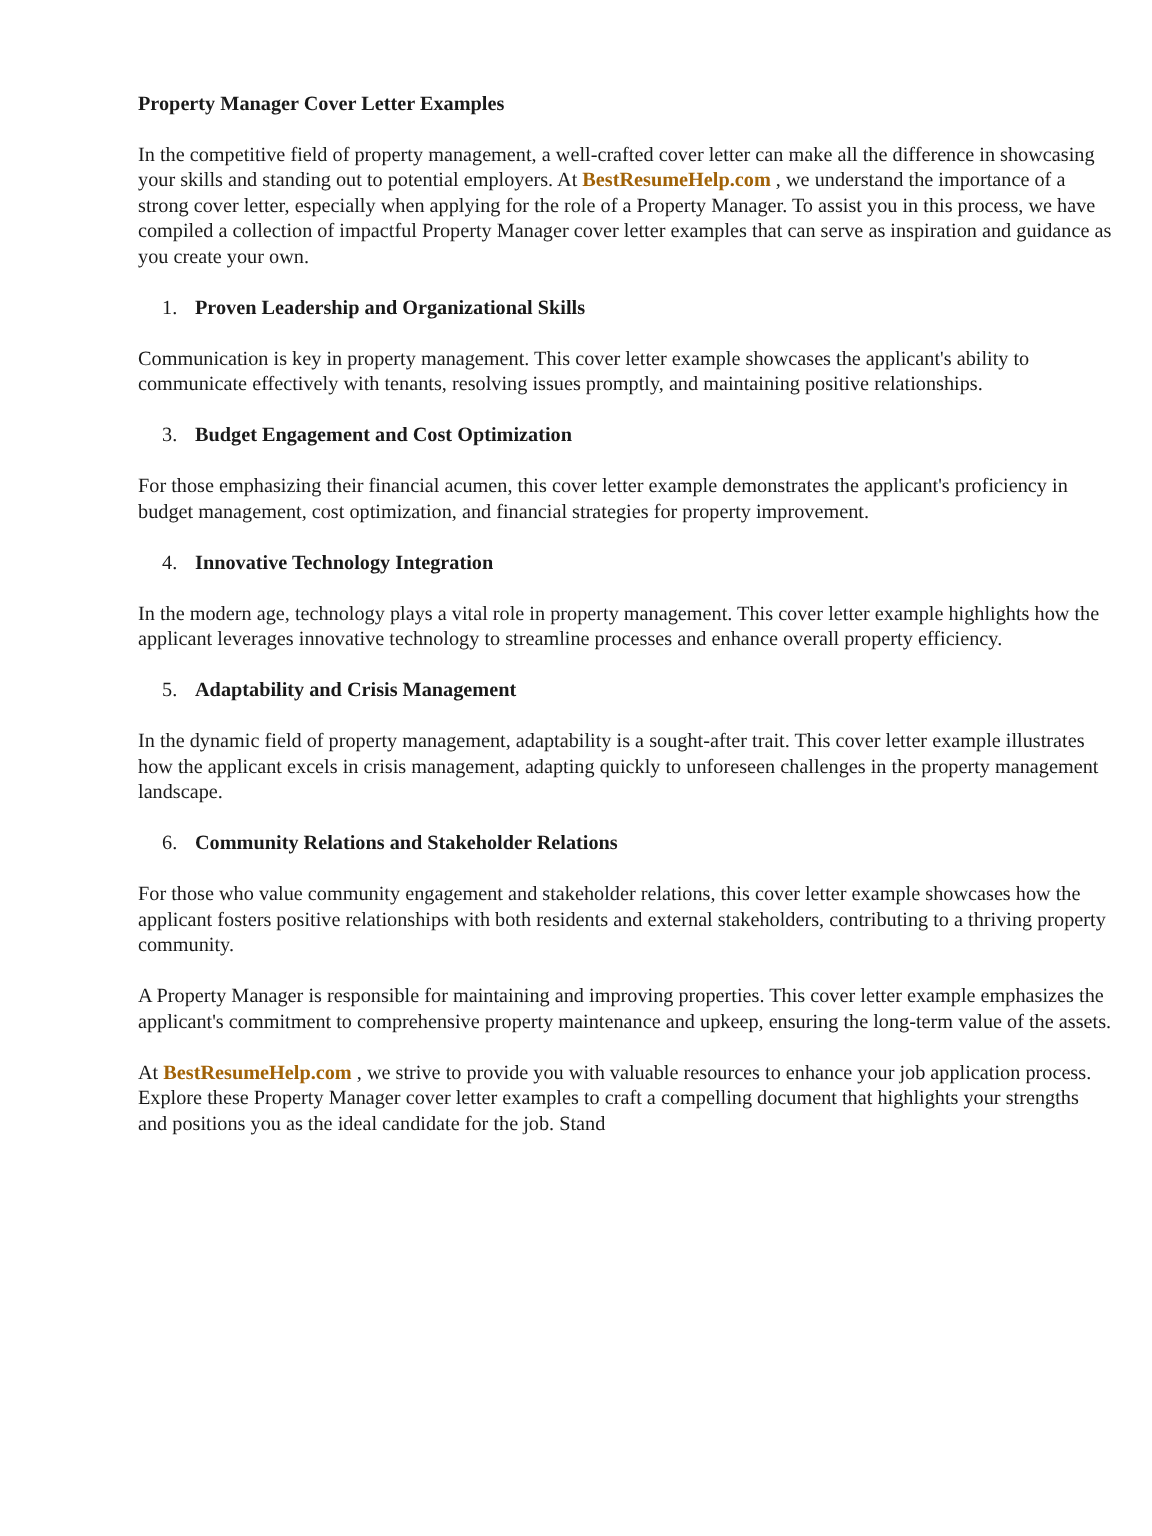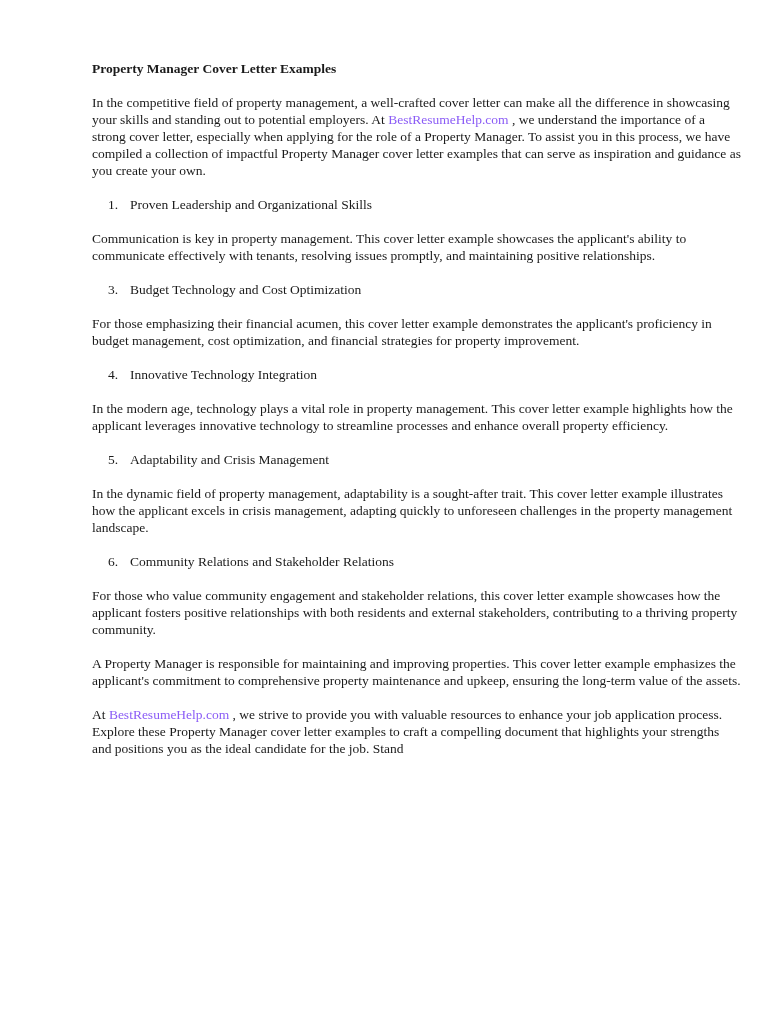--- a/index.html
+++ b/index.html
@@ -26,58 +26,58 @@
     font-size: 13.5px;
     font-weight: bold;
     margin: 0 0 17px 0;
     line-height: 17px;
   }
   p.para {
     margin: 0 0 17px 0;
     text-align: left;
   }
   .brand-link {
-    color: #8b5cf6;
-    font-weight: normal;
+    color: #a16207;
+    font-weight: bold;
     text-decoration: none;
     cursor: pointer;
   }
   .section-heading-row {
     margin: 17px 0 17px 0;
     padding-left: 16px;
     line-height: 17px;
   }
   .section-num {
     display: inline-block;
     width: 22px;
     font-weight: normal;
   }
   .section-heading {
-    font-weight: normal;
+    font-weight: bold;
   }
 </style>
 </head>
 <body>
 
 <div class="page">
 
   <h1 class="doc-title">Property Manager Cover Letter Examples</h1>
 
   <p class="para"><span>In the competitive field of property management, a well-crafted cover letter can make all the difference in showcasing your skills and standing out to potential employers. At </span><a href="#" class="brand-link">BestResumeHelp.com</a><span> , we understand the importance of a strong cover letter, especially when applying for the role of a Property Manager. To assist you in this process, we have compiled a collection of impactful Property Manager cover letter examples that can serve as inspiration and guidance as you create your own.</span></p>
 
   <div>
     <div class="section-heading-row"><span class="section-num">1.</span><span class="section-heading">Proven Leadership and Organizational Skills</span></div>
   </div>
 
   <div>
     <p class="para">Communication is key in property management. This cover letter example showcases the applicant's ability to communicate effectively with tenants, resolving issues promptly, and maintaining positive relationships.</p>
   </div>
 
   <div>
-    <div class="section-heading-row"><span class="section-num">3.</span><span class="section-heading">Budget Technology and Cost Optimization</span></div>
+    <div class="section-heading-row"><span class="section-num">3.</span><span class="section-heading">Budget Engagement and Cost Optimization</span></div>
     <p class="para">For those emphasizing their financial acumen, this cover letter example demonstrates the applicant's proficiency in budget management, cost optimization, and financial strategies for property improvement.</p>
   </div>
 
   <div>
     <div class="section-heading-row"><span class="section-num">4.</span><span class="section-heading">Innovative Technology Integration</span></div>
     <p class="para">In the modern age, technology plays a vital role in property management. This cover letter example highlights how the applicant leverages innovative technology to streamline processes and enhance overall property efficiency.</p>
   </div>
 
   <div>
     <div class="section-heading-row"><span class="section-num">5.</span><span class="section-heading">Adaptability and Crisis Management</span></div>

